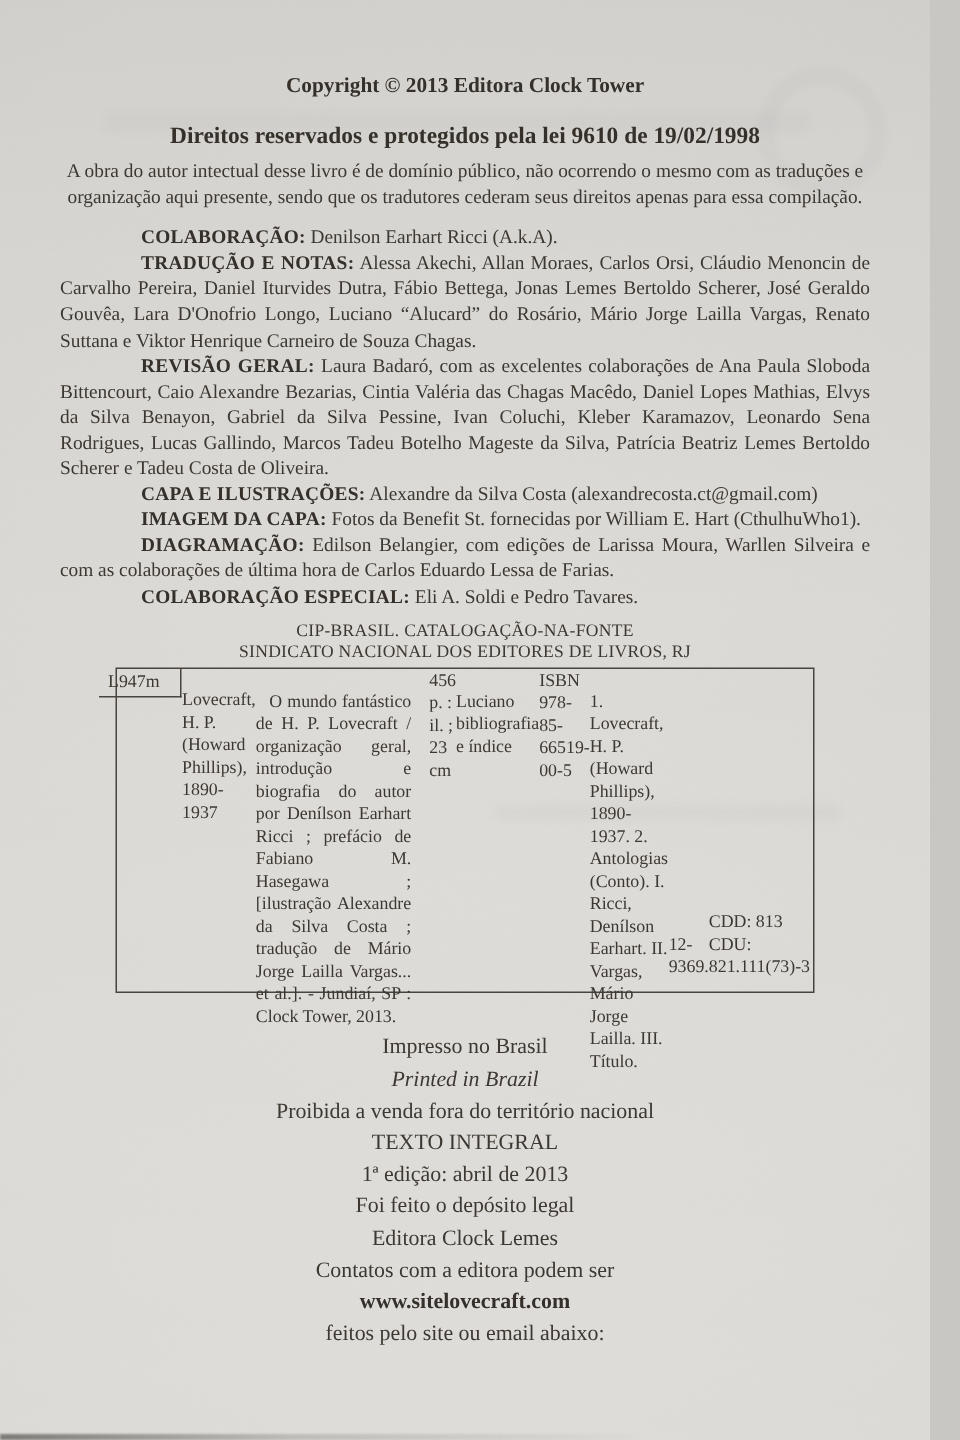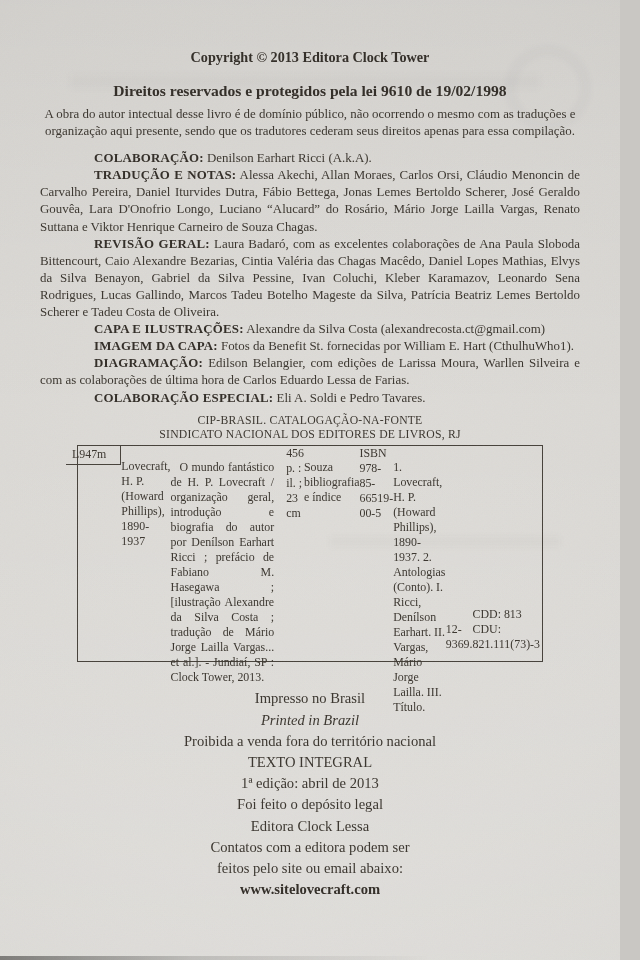--- a/index.html
+++ b/index.html
@@ -89,43 +89,43 @@
     <div class="cip-head center">
       <div>CIP-BRASIL. CATALOGAÇÃO-NA-FONTE</div>
       <div>SINDICATO NACIONAL DOS EDITORES DE LIVROS, RJ</div>
     </div>
 
     <div class="cip-box">
       <span class="cip-call">L947m</span>
       <p class="cip-author">Lovecraft, H. P. (Howard Phillips), 1890-1937</p>
       <p class="cip-entry">O mundo fantástico de H. P. Lovecraft / organização geral, introdução e biografia do autor por Denílson Earhart Ricci ; prefácio de Fabiano M. Hasegawa ; [ilustração Alexandre da Silva Costa ; tradução de Mário Jorge Lailla Vargas... et al.]. - Jundiaí, SP : Clock Tower, 2013.</p>
       <p class="cip-collation">456 p. : il. ; 23 cm</p>
-      <p class="cip-note">Souza bibliografia e índice</p>
+      <p class="cip-note">Luciano bibliografia e índice</p>
       <p class="cip-isbn">ISBN 978-85-66519-00-5</p>
       <p class="cip-tracing">1. Lovecraft, H. P. (Howard Phillips), 1890-1937. 2. Antologias (Conto). I. Ricci, Denílson Earhart. II. Vargas, Mário Jorge Lailla. III. Título.</p>
       <div class="cip-footer">
         <span>12-9369.</span>
         <span class="cip-codes">
           <span>CDD: 813</span><br>
           <span>CDU: 821.111(73)-3</span>
         </span>
       </div>
     </div>
 
     <div class="imprint">
         <div class="imprint-line">Impresso no Brasil</div>
         <div class="imprint-line italic">Printed in Brazil</div>
         <div class="imprint-line">Proibida a venda fora do território nacional</div>
         <div class="imprint-line">TEXTO INTEGRAL</div>
         <div class="imprint-line">1ª edição: abril de 2013</div>
         <div class="imprint-line">Foi feito o depósito legal</div>
-        <div class="imprint-line">Editora Clock Lessa</div>
+        <div class="imprint-line">Editora Clock Lemes</div>
         <div class="imprint-line">Contatos com a editora podem ser</div>
+        <div class="imprint-line bold">www.sitelovecraft.com</div>
         <div class="imprint-line">feitos pelo site ou email abaixo:</div>
-        <div class="imprint-line bold">www.sitelovecraft.com</div>
       </div>
 
   </div>
 
   <div class="edge-shadow"></div>
 
   <svg class="grain" width="640" height="960">
     <filter id="g">
         <feTurbulence type="fractalNoise" baseFrequency="0.9" numOctaves="2" stitchTiles="stitch"></feTurbulence>
       </filter>

